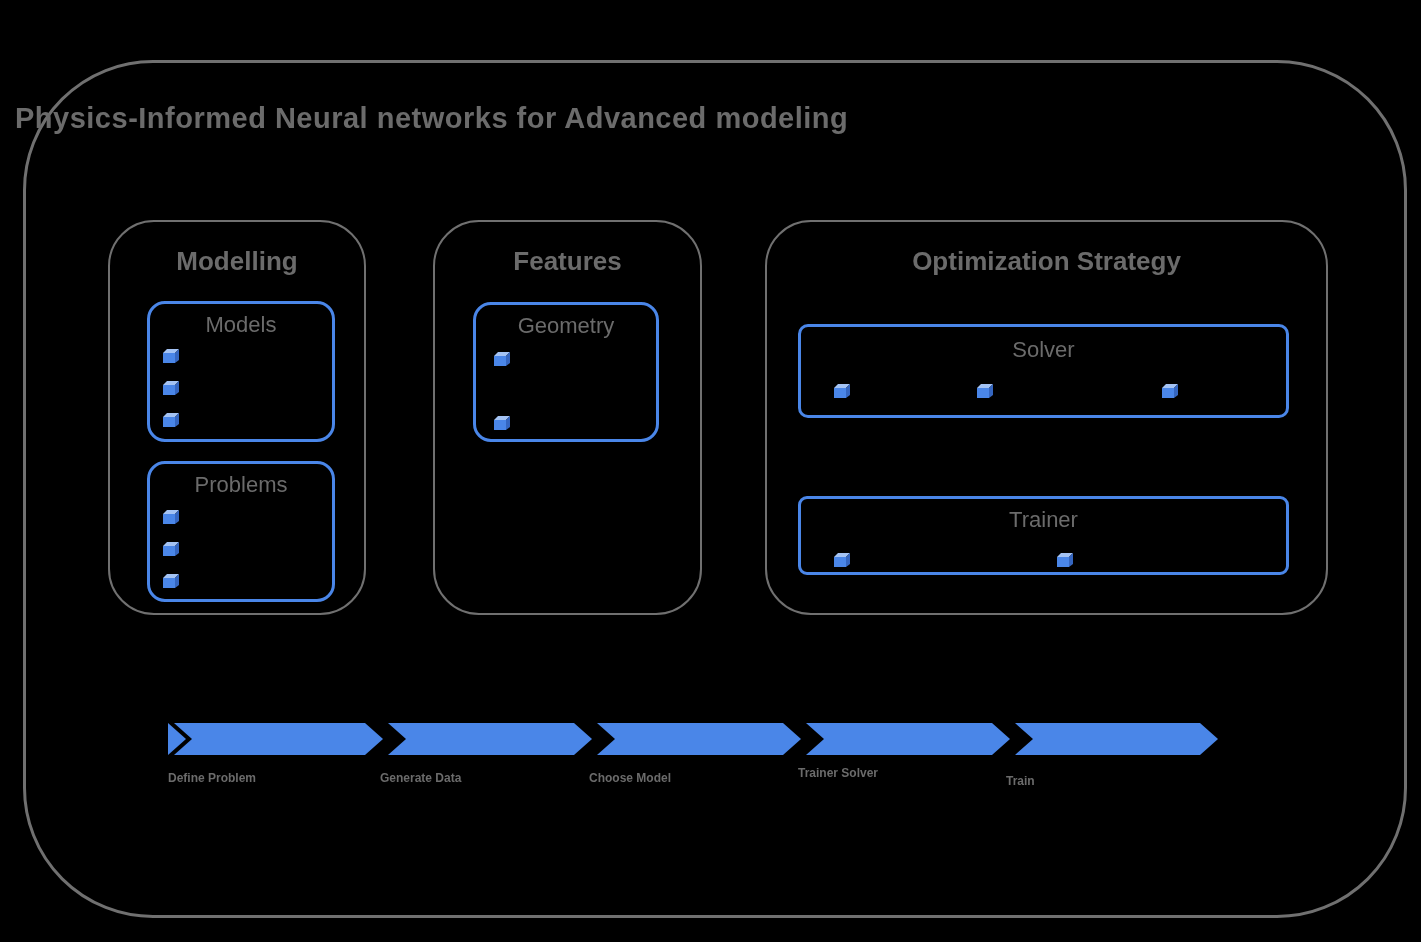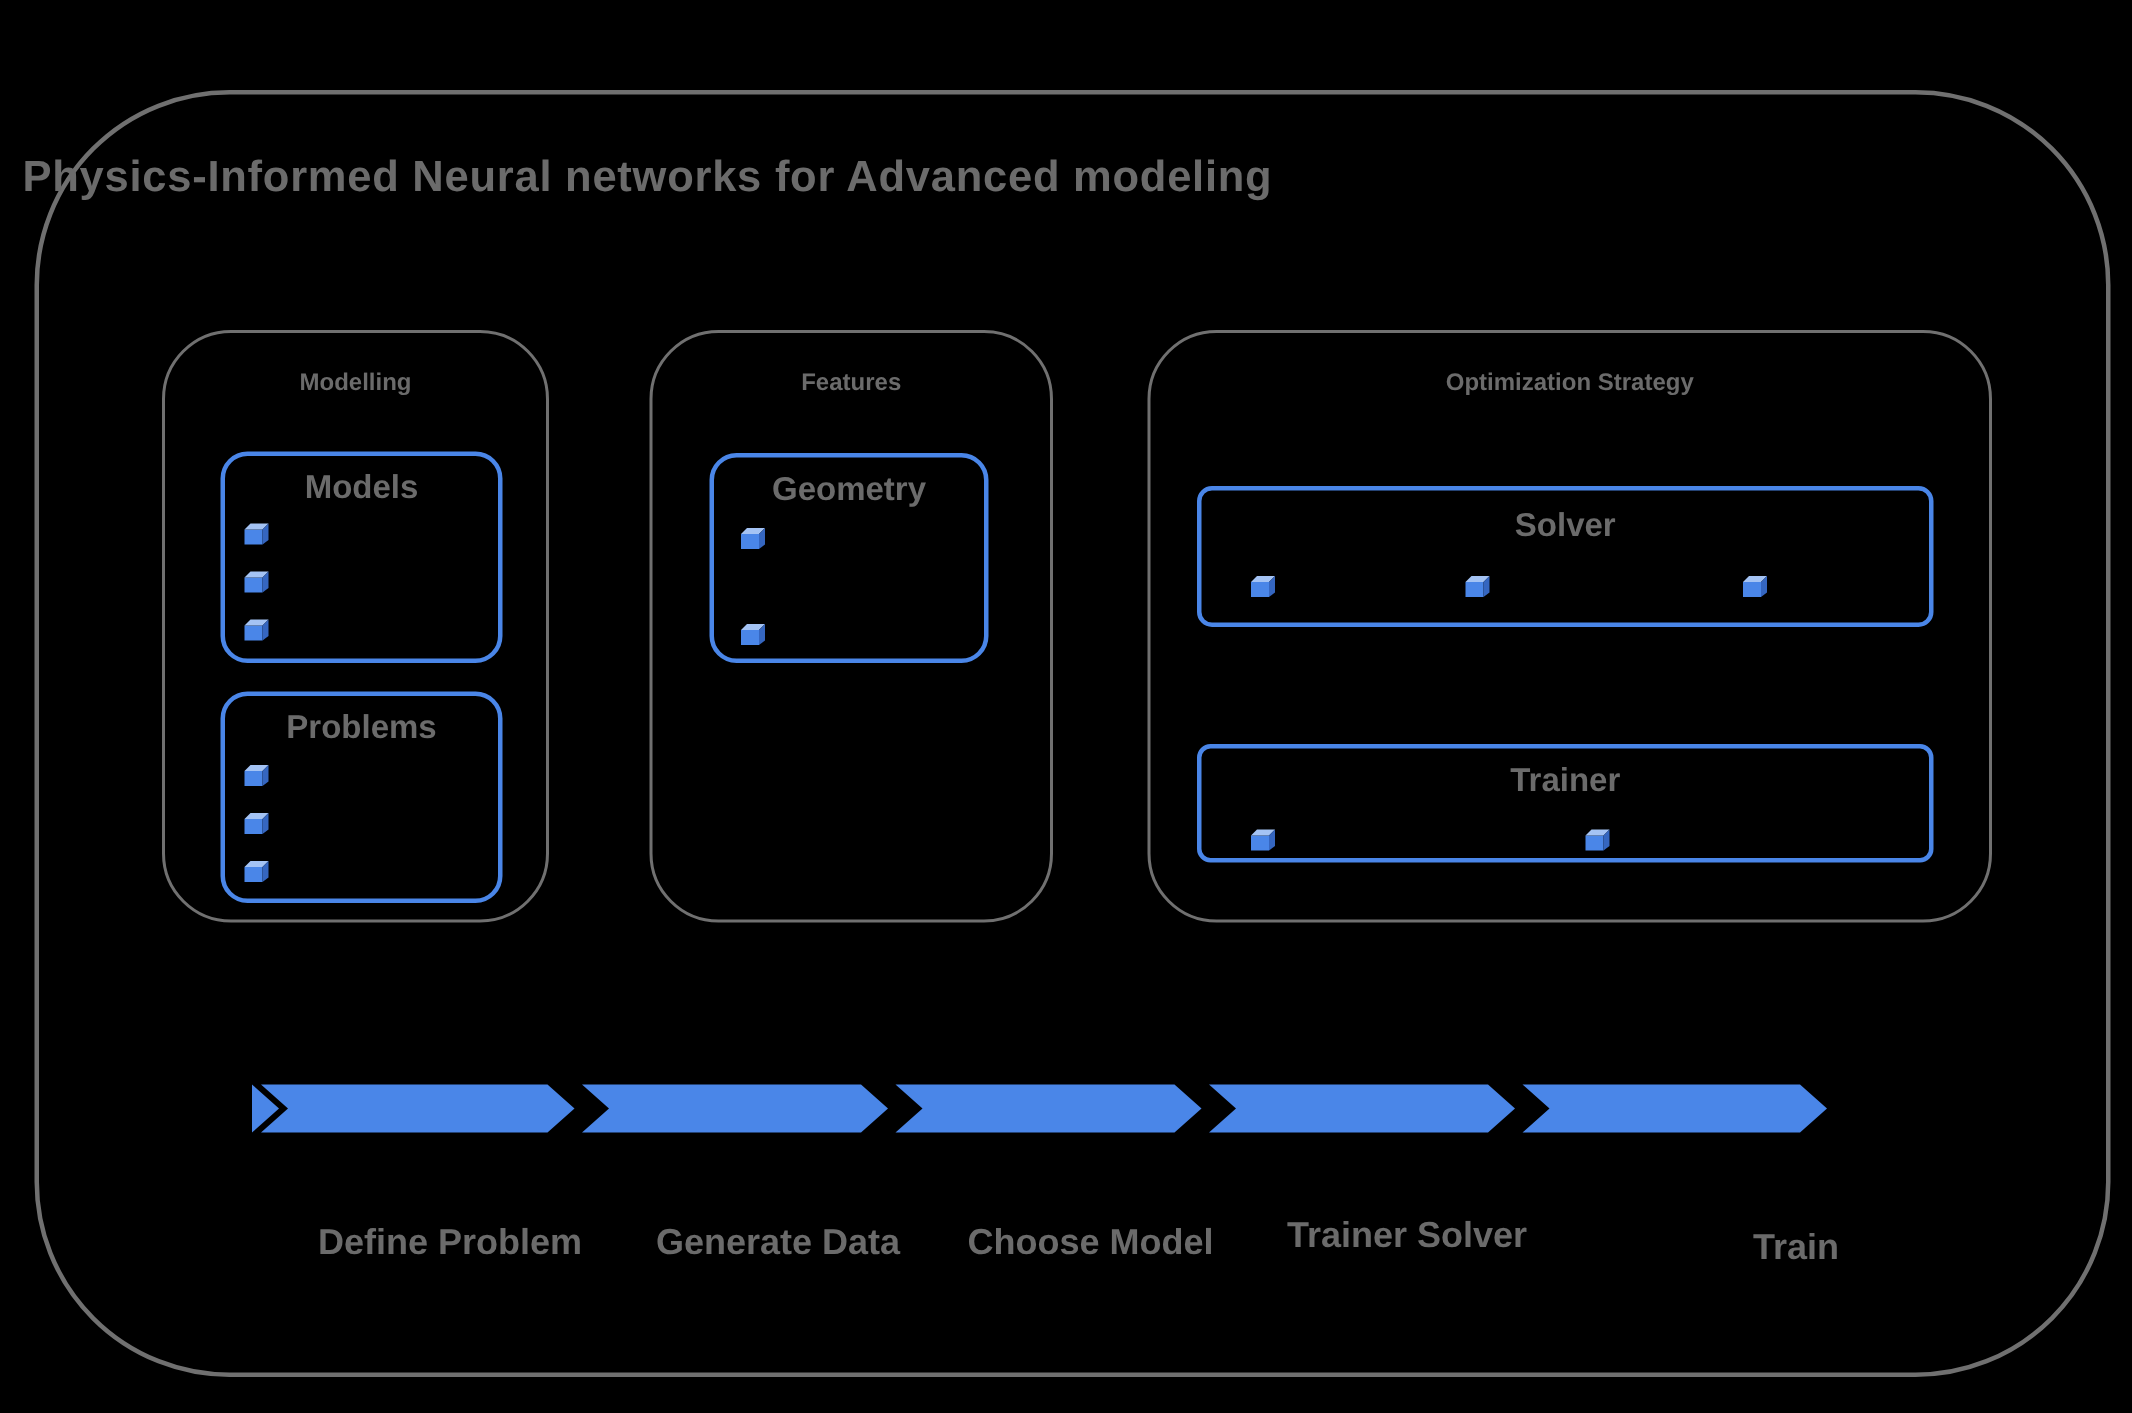--- a/index.html
+++ b/index.html
@@ -22,35 +22,35 @@
   .main-title{
     position:absolute;left:15px;top:102px;width:1400px;text-align:left;
     font-size:29px;font-weight:bold;color:var(--text-gray);letter-spacing:0.5px;
   }
   .section{
     position:absolute;border:2px solid var(--border-gray);border-radius:46px;
     box-sizing:border-box;
   }
   .section-title{
     position:absolute;left:0;top:26px;width:100%;text-align:center;
-    font-size:16px;font-weight:bold;color:var(--text-gray);line-height:1;
+    font-size:26px;font-weight:bold;color:var(--text-gray);line-height:1;
   }
   .bluebox{
     position:absolute;border:3px solid var(--accent-blue);border-radius:18px;
     box-sizing:border-box;
   }
   .bluebox-title{
     position:absolute;left:0;top:10px;width:100%;text-align:center;
-    font-size:22px;font-weight:bold;color:var(--text-gray);line-height:1;
+    font-size:22px;font-weight:normal;color:var(--text-gray);line-height:1;
   }
   .cube{position:absolute;width:18px;height:16px;}
   .flow-svg{position:absolute;left:0;top:0;width:1421px;height:942px;}
   .flow-label{
-    position:absolute;top:771px;width:220px;text-align:right;
-    font-size:24px;font-weight:bold;color:var(--text-gray);line-height:1.2;margin-top:44px;
+    position:absolute;top:771px;width:220px;text-align:left;
+    font-size:12px;font-weight:bold;color:var(--text-gray);line-height:1.2;
   }
 </style>
 </head>
 <body>
 
 <div class="canvas">
 
   <svg width="0" height="0" style="position:absolute">
     <defs>
       <symbol id="cube" viewBox="0 0 18 16">

